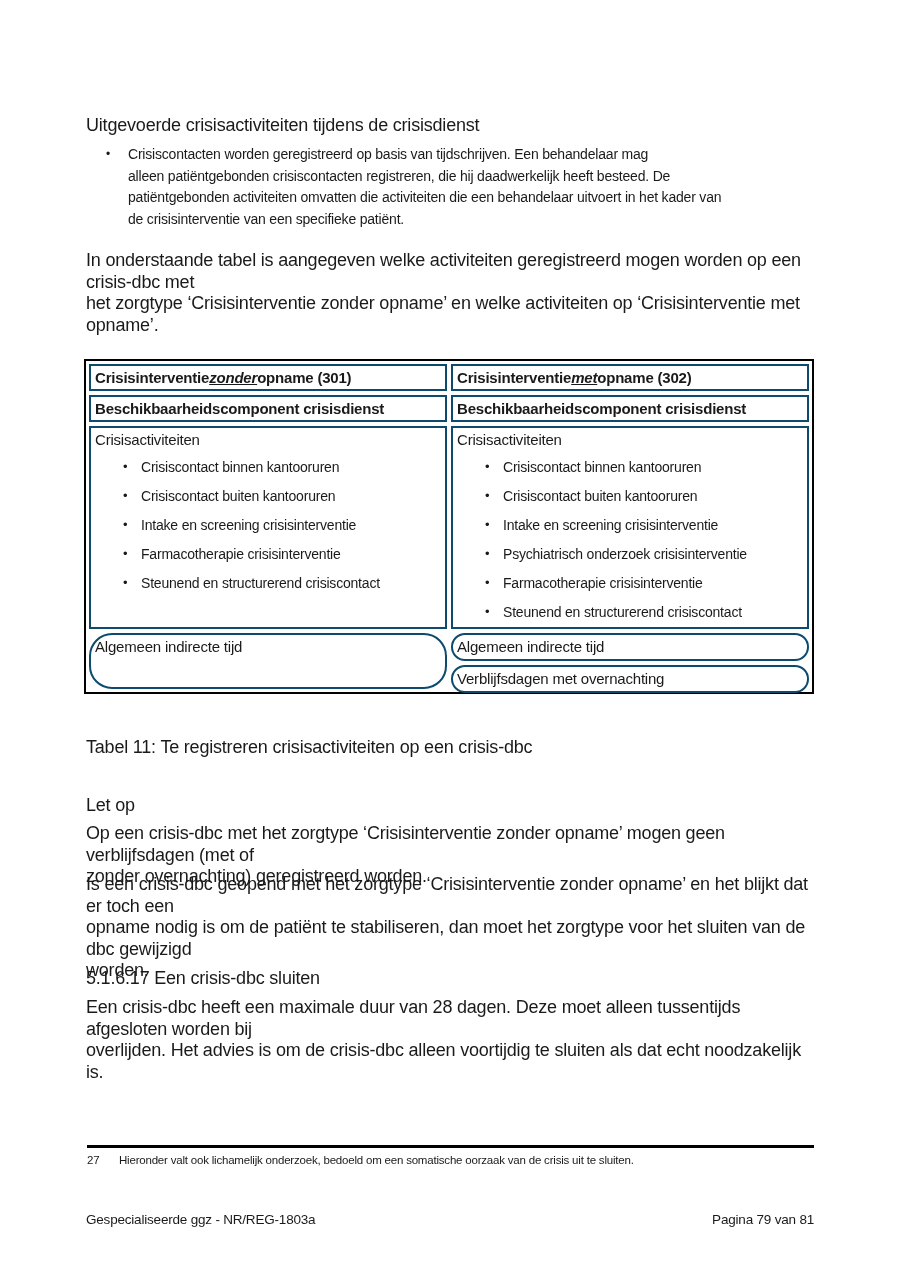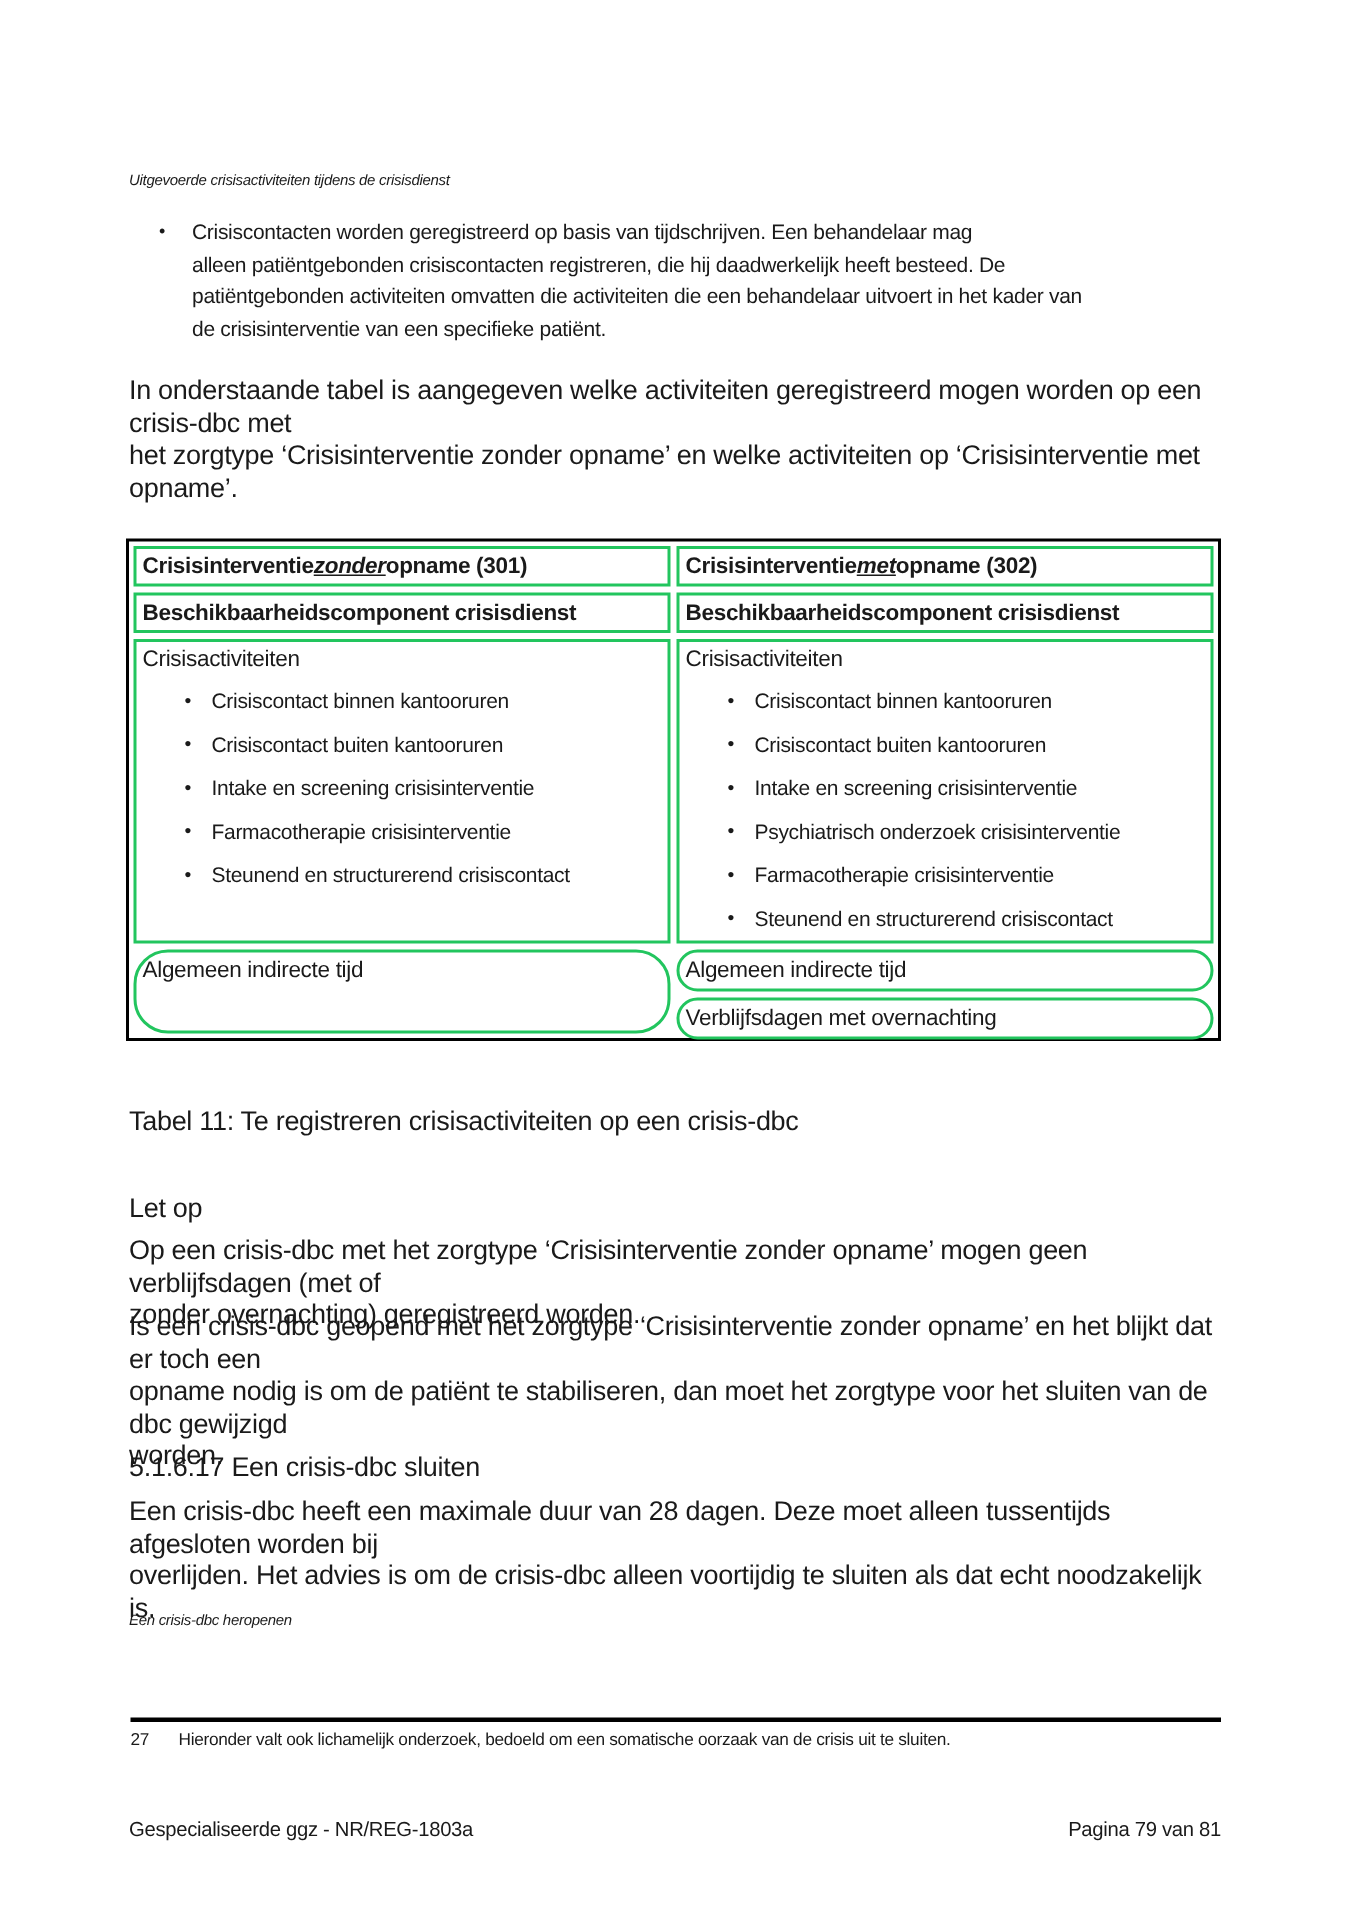--- a/index.html
+++ b/index.html
@@ -9,40 +9,40 @@
     width:900px; height:1273px;
     background:#ffffff;
     color:#1a1a1a;
     font-family:"Liberation Sans", sans-serif;
     font-size:14px;
     letter-spacing:-0.2px;
     overflow:hidden;
   }
   .abs { position:absolute; left:86px; right:86px; }
   .prel { white-space:pre-line; line-height:21.5px; }
-  .italic-heading { font-style:italic; font-size:10px; }
+  .italic-heading { font-size:18px; }
   .body-text { font-size:18px; line-height:21.5px; }
   .section-heading { font-size:18px; }
 
   
   .intro-bullet { display:flex; }
   .bmark { width:42px; padding-left:20px; font-size:12px; line-height:21.5px; flex:none; }
   .btext { flex:1; }
 
   
   .doc-table {
     position:absolute; left:84px; top:359px;
     width:730px; height:335px;
     border:2px solid #000;
     padding:3px;
     display:flex; gap:4px;
     background:#ffffff;
   }
   .tcol { flex:1; display:flex; flex-direction:column; gap:4px; min-width:0; }
-  .tcell { border:2px solid #22c55e; padding:1px 4px; background:#fff; }
+  .tcell { border:2px solid #0c4a6e; padding:1px 4px; background:#fff; }
   .thead, .tsub {
     height:27px; flex:none;
     display:flex; align-items:center;
     font-weight:bold; font-size:15px;
     white-space:nowrap; overflow:hidden;
   }
   .u { text-decoration:underline;font-style:italic; }
   .tact { height:203px; flex:none; font-size:14px; }
   .tact-title { font-size:15px; line-height:21px; }
   .alist { list-style:none; margin-top:7px; }
@@ -145,21 +145,20 @@
 
   <div class="abs body-text prel" style="top:874px">Is een crisis-dbc geopend met het zorgtype ‘Crisisinterventie zonder opname’ en het blijkt dat er toch een
 opname nodig is om de patiënt te stabiliseren, dan moet het zorgtype voor het sluiten van de dbc gewijzigd
 worden.</div>
 
   <div class="abs section-heading" style="top:968px">5.1.6.17 Een crisis-dbc sluiten</div>
 
   <div class="abs body-text prel" style="top:997px">Een crisis-dbc heeft een maximale duur van 28 dagen. Deze moet alleen tussentijds afgesloten worden bij
 overlijden. Het advies is om de crisis-dbc alleen voortijdig te sluiten als dat echt noodzakelijk is.</div>
 
-  <div class="abs italic-heading" style="top:1075px">Een crisis-dbc heropenen</div>
 
   <div class="fn-rule"></div>
 
   <div class="abs footnote" style="top:1153px">
     <span class="fn-num">27</span>
     <span class="fn-text">Hieronder valt ook lichamelijk onderzoek, bedoeld om een somatische oorzaak van de crisis uit te sluiten.</span>
   </div>
 
   <div class="page-footer">
     <span>Gespecialiseerde ggz - NR/REG-1803a</span>

